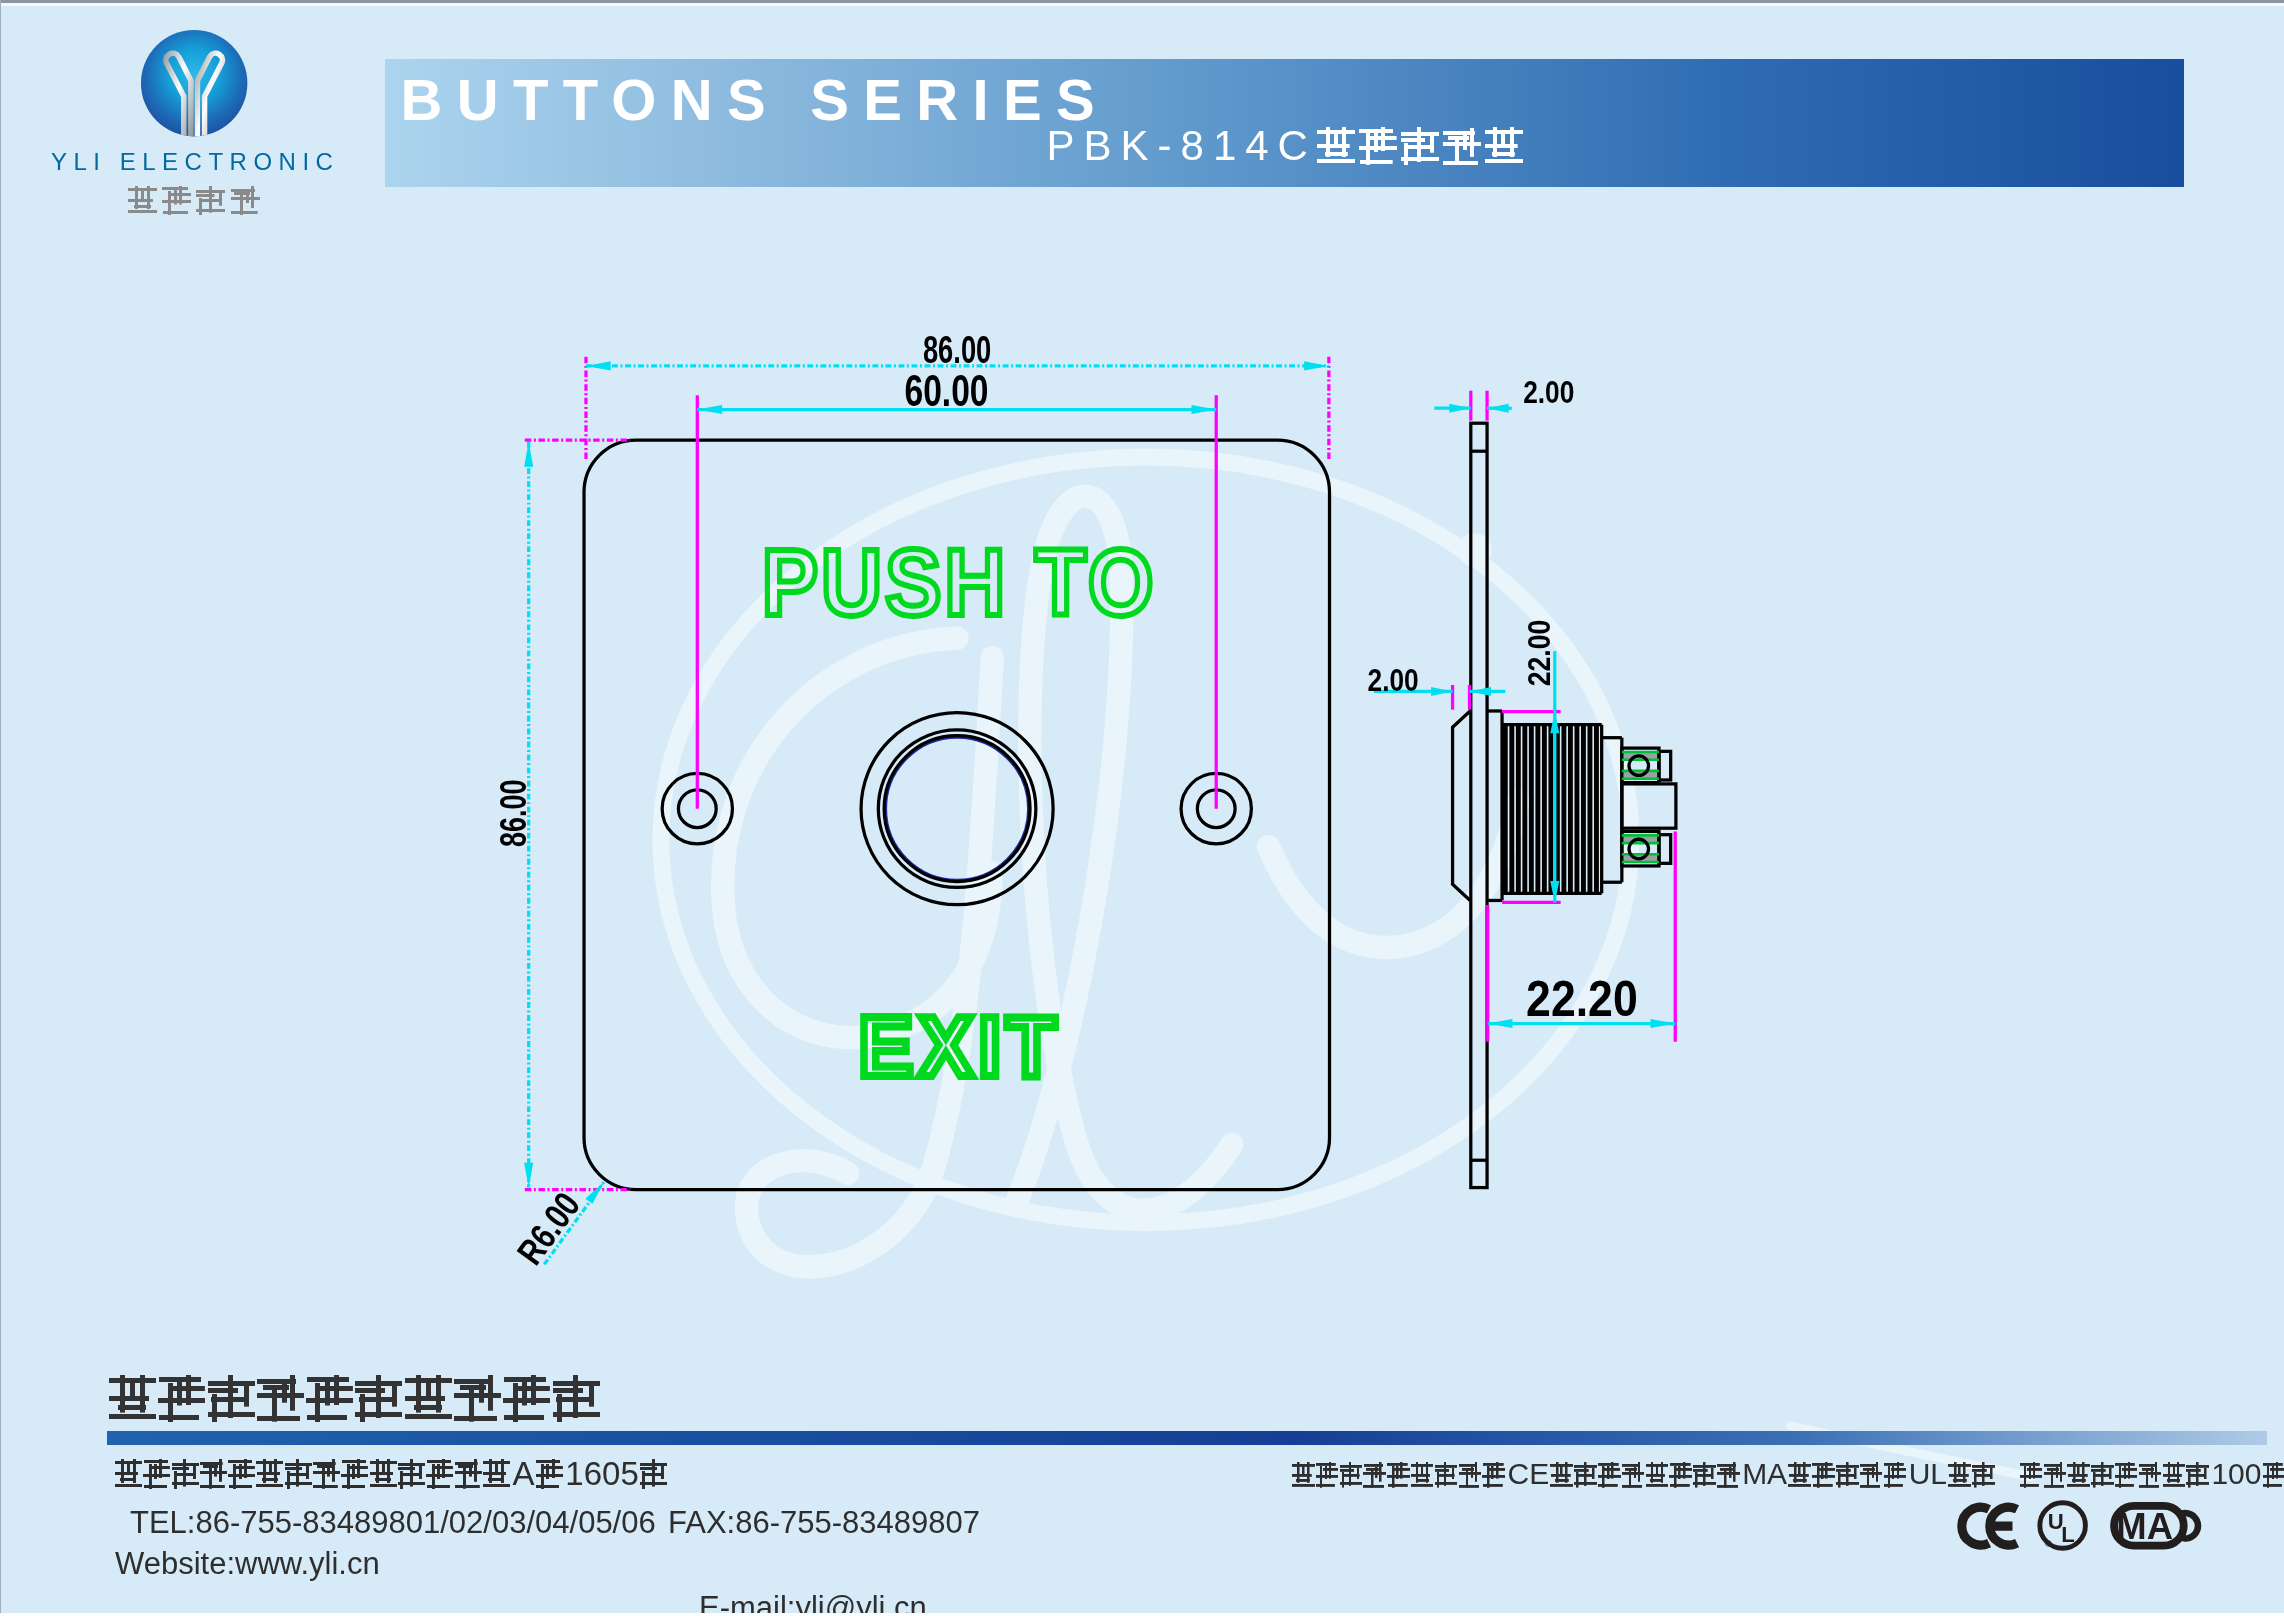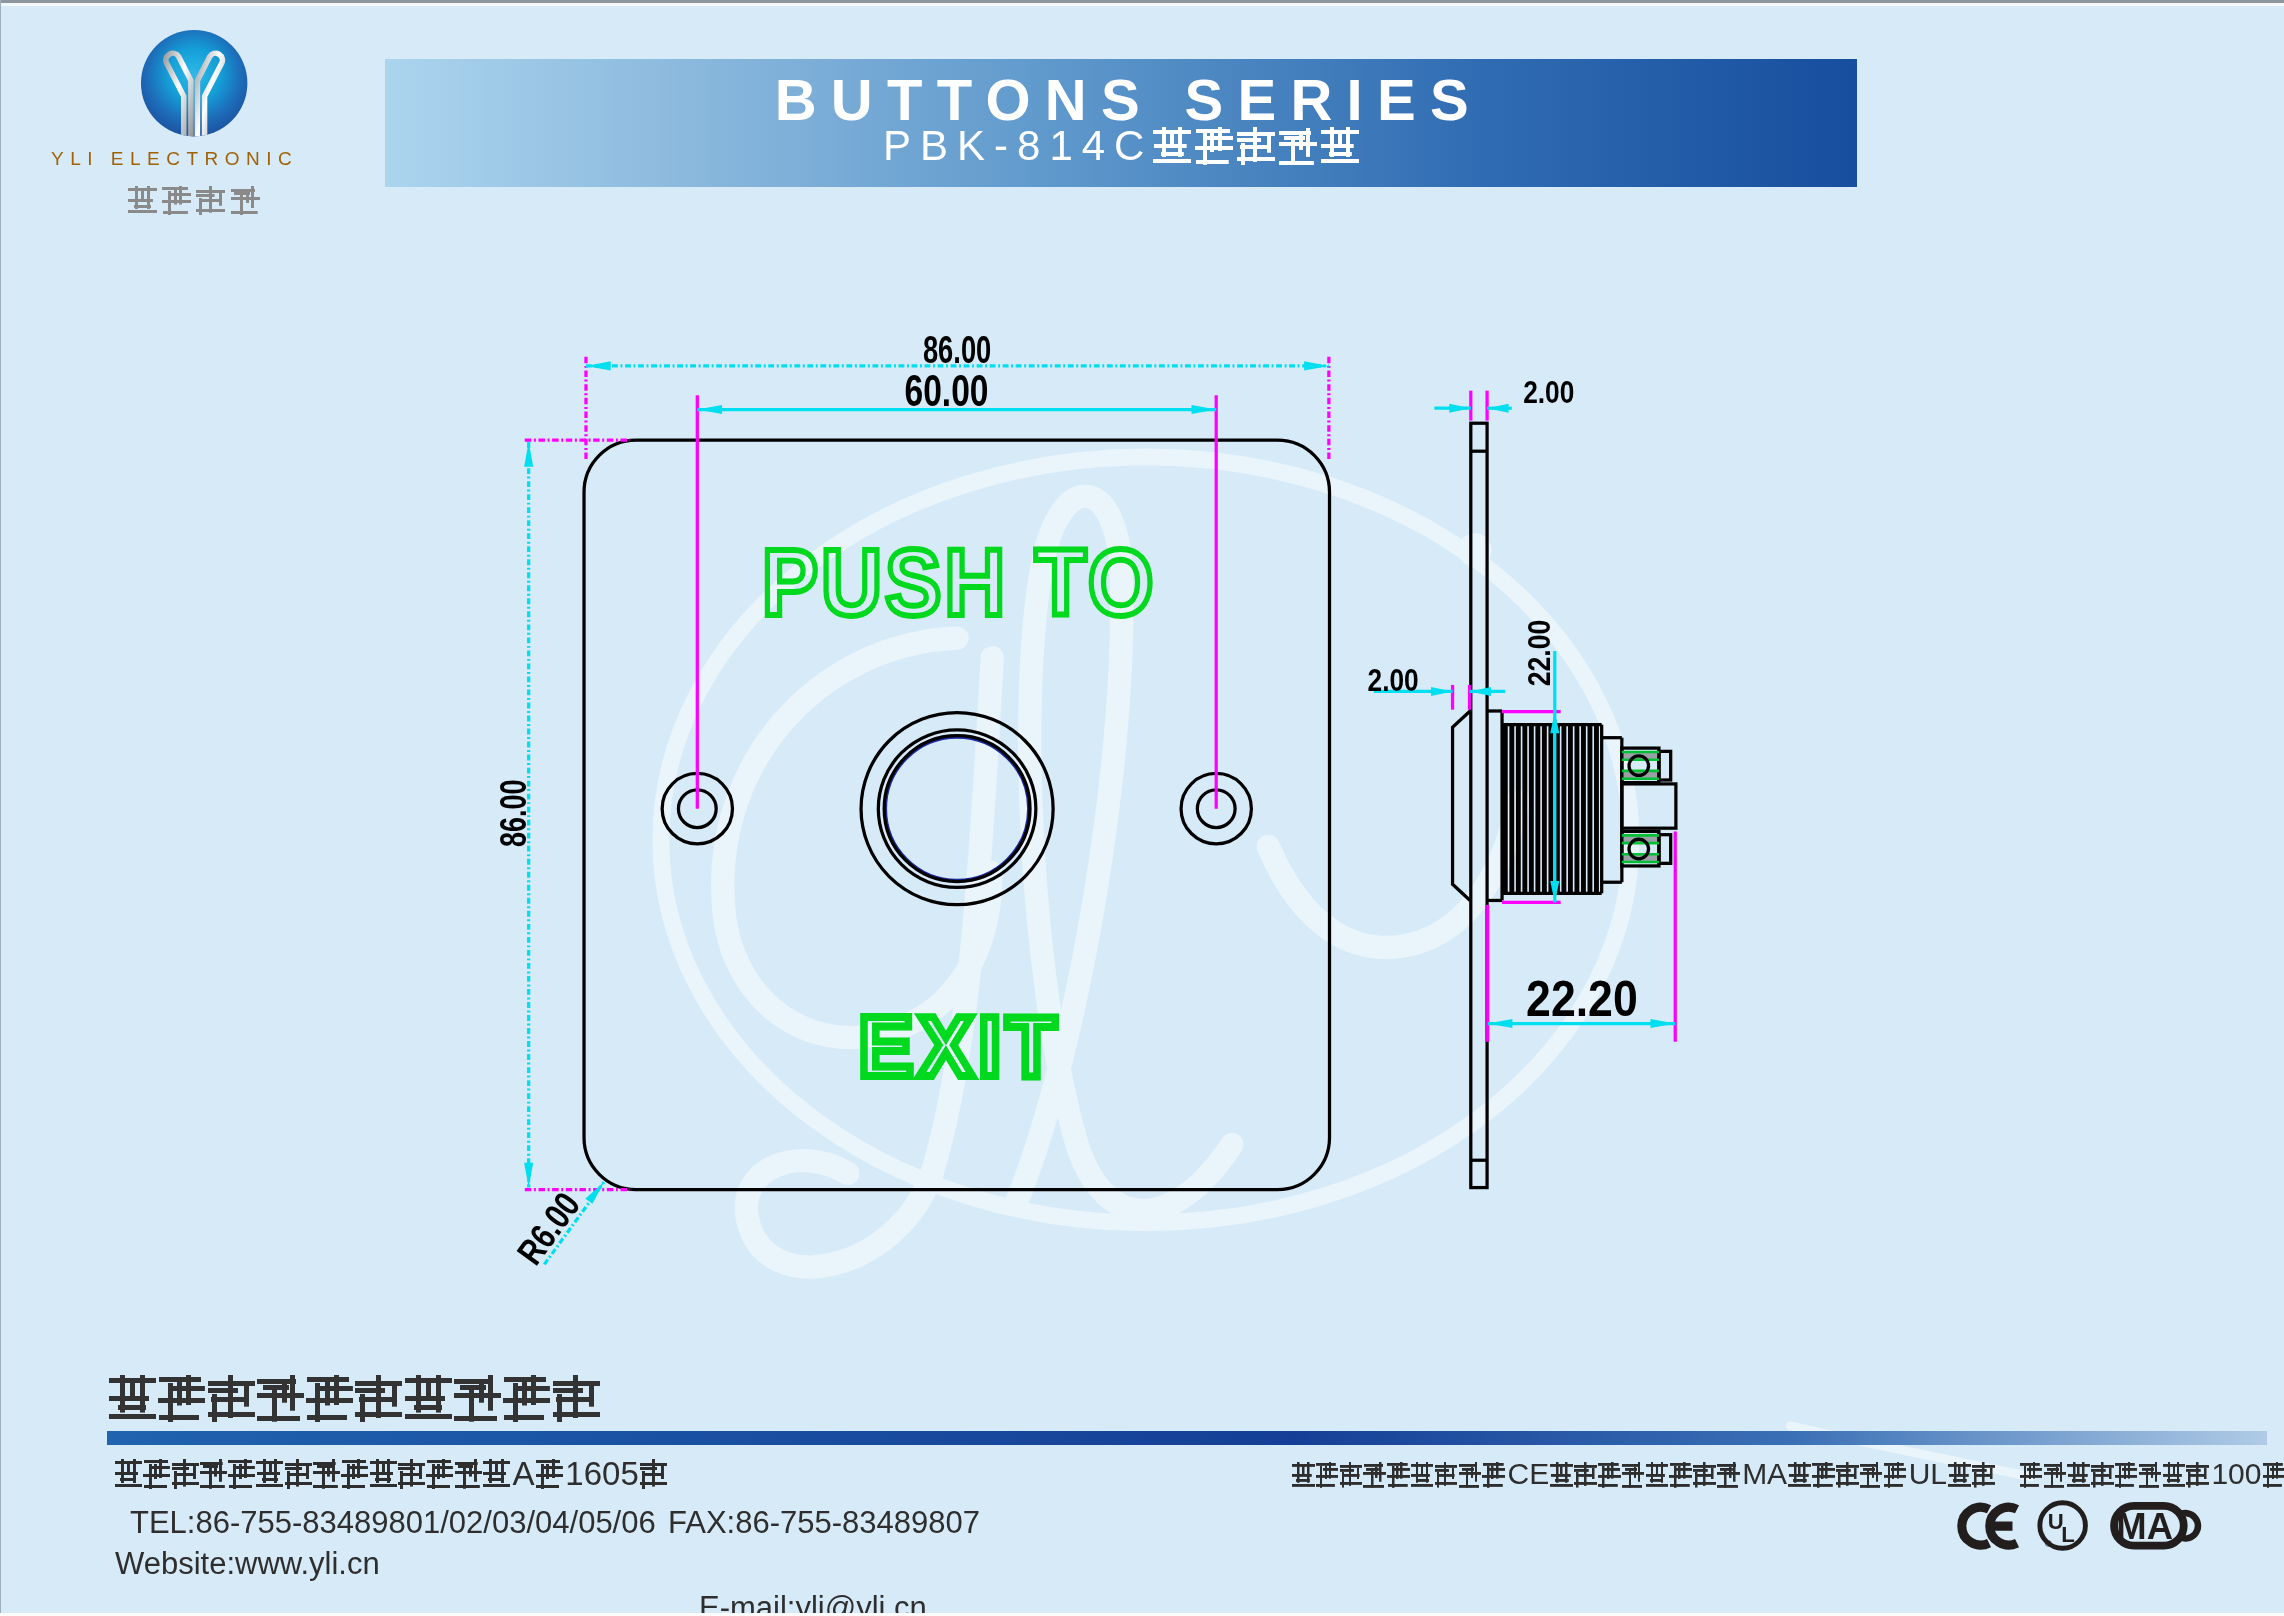--- a/index.html
+++ b/index.html
@@ -17,27 +17,27 @@
  linear-gradient(currentColor,currentColor),
  linear-gradient(currentColor,currentColor),
  linear-gradient(currentColor,currentColor),
  linear-gradient(currentColor,currentColor);
 background-repeat:no-repeat;
 background-size:100% 11%,86% 11%,100% 11%,11% 80%,11% 80%,60% 11%,11% 40%;
 background-position:0% 8%,7% 50%,0% 94%,26% 0%,74% 0%,50% 72%,50% 20%;}
 .cj.v2 i{background-size:90% 11%,100% 11%,86% 11%,11% 84%,11% 64%,70% 11%,11% 50%;background-position:10% 4%,0% 55%,15% 96%,22% 100%,66% 0%,100% 26%,44% 30%;}
 .cj.v3 i{background-size:100% 11%,80% 11%,100% 11%,11% 92%,11% 60%,64% 11%,11% 44%;background-position:0% 14%,40% 52%,0% 88%,48% 0%,10% 100%,0% 30%,88% 40%;}
 .cj.v4 i{background-size:84% 11%,100% 11%,92% 11%,11% 76%,11% 76%,56% 11%,11% 42%;background-position:4% 10%,0% 44%,6% 98%,36% 100%,80% 4%,30% 24%,60% 30%;}
-#banner{position:absolute;left:385px;top:59px;width:1472px;height:128px;
-background:linear-gradient(90deg,#ABD4EE 0%,#8FBCDF 18%,#5F99CC 45%,#2F6BB2 75%,#174E9E 100%);color:#fff;text-align:center;}
+#banner{position:absolute;left:385px;top:59px;width:1799px;height:128px;
+background:linear-gradient(90deg,#ABD4EE 0%,#8FBCDF 18%,#5F99CC 45%,#2F6BB2 75%,#174E9E 100%);color:#fff;}
 #banner .t1{font-weight:bold;font-size:58px;letter-spacing:14.3px;line-height:1;margin-top:11.7px;text-indent:15.6px;}
 #banner .t2{font-size:42px;letter-spacing:5.2px;line-height:1;margin-top:-7.8px;height:51px;display:flex;justify-content:center;align-items:center;}
 #banner .t2 .pbk{letter-spacing:9px;font-size:42px;}
 .cjw{color:#fff;}
-#yli-en{position:absolute;left:51px;top:148px;font-size:19px;letter-spacing:6.5px;color:#a16207;}
+#yli-en{position:absolute;left:51px;top:148px;font-size:24px;letter-spacing:6.5px;color:#0369a1;}
 #yli-cn{position:absolute;left:128px;top:186px;color:#8A8A8A;}
 #yli-cn .cj{width:29px;height:29px;margin-right:5.2px;}
 #co-name{position:absolute;left:109px;top:1375px;color:#333333;}
 #co-name .cj i{filter:none;}
 #co-name .cj{width:47px;height:47px;margin-right:2.3px;}
 #blubar{position:absolute;left:107px;top:1431px;width:2160px;height:13.7px;
 background:linear-gradient(90deg,#2063AE 0%,#1A51A3 25%,#153F96 55%,#3A6FB5 78%,#AFCBE6 100%);}
 #addr{position:absolute;left:115px;top:1459px;color:#2E2E2E;font-size:32px;white-space:nowrap;}
 #addr .cj{width:27px;height:30px;margin-right:1.3px;}
 #addr .lat{display:inline-block;vertical-align:top;line-height:30px;font-size:33px;margin:0 1.3px;}

